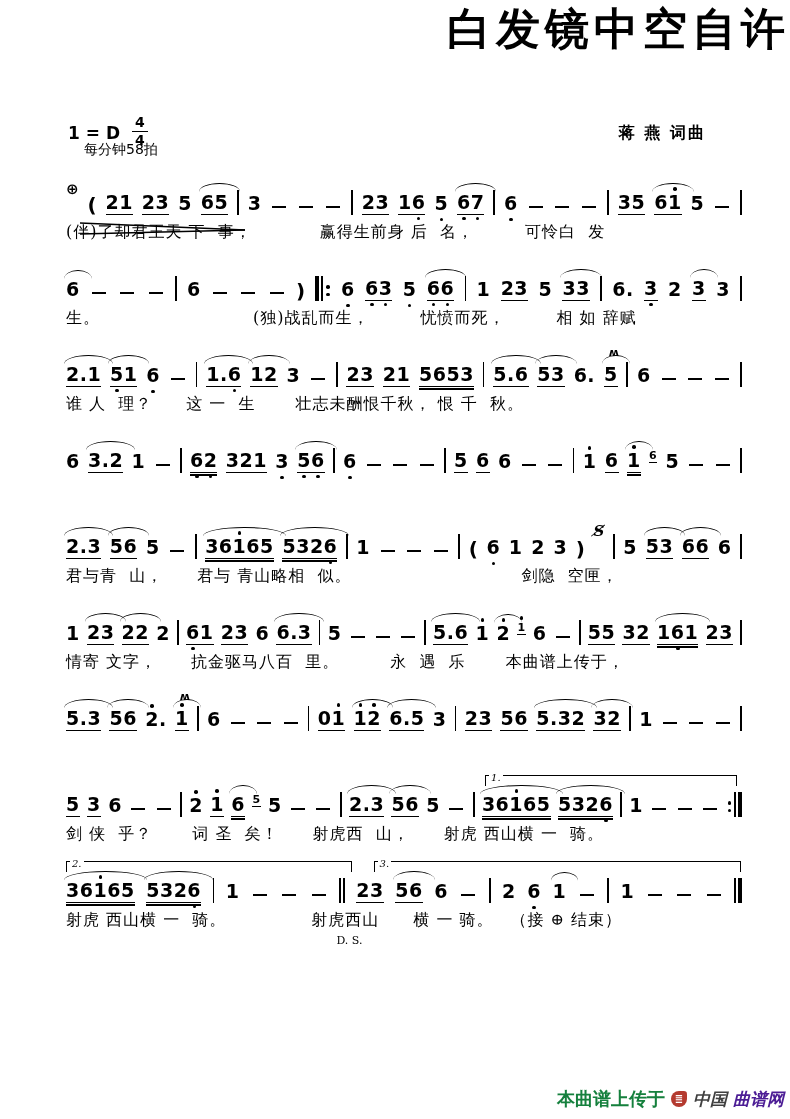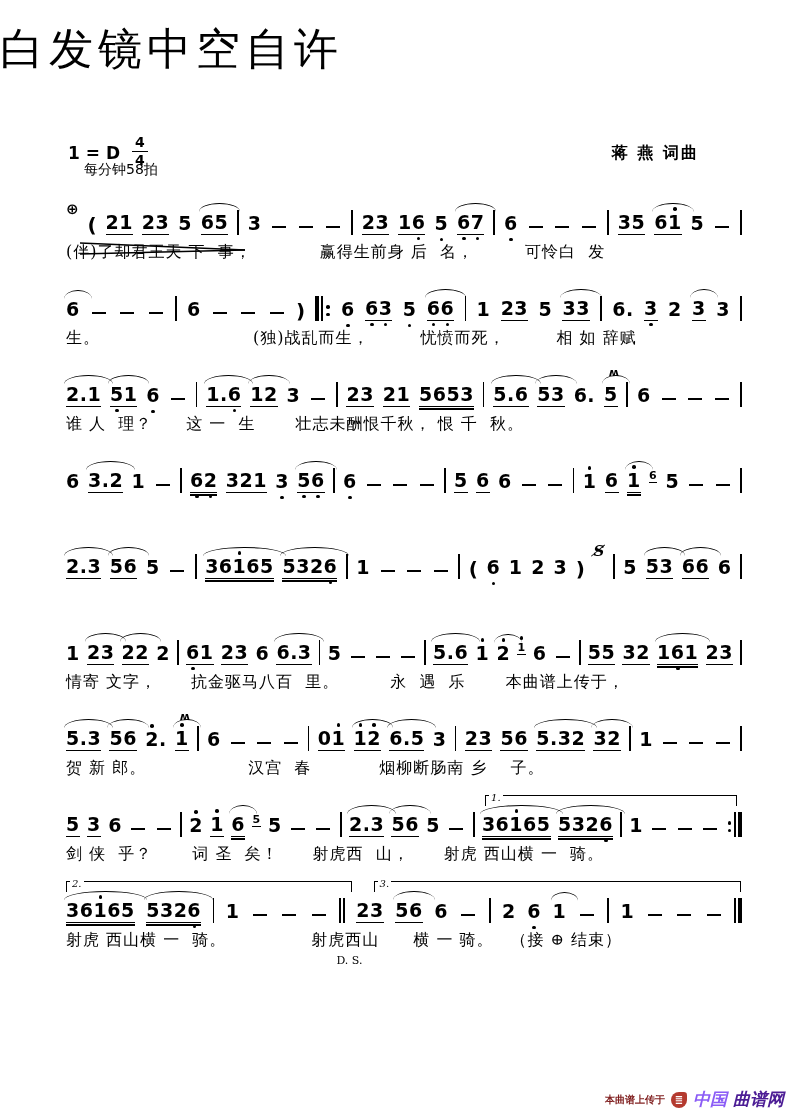--- a/index.html
+++ b/index.html
@@ -1,32 +1,32 @@
 <!DOCTYPE html>
 <html><head>
 <meta charset="utf-8">
 <style>
   html,body{margin:0;padding:0;}
   body{
     width:790px;height:1119px;background:#ffffff;position:relative;
     font-family:"DejaVu Sans",sans-serif;color:#000;overflow:hidden;
   }
   .title{
-    text-align:left;font-family:"DejaVu Serif",serif;font-weight:normal;
-    font-size:44px;letter-spacing:5px;padding-top:20px;
+    text-align:right;font-family:"DejaVu Serif",serif;font-weight:bold;
+    font-size:44px;letter-spacing:5px;
   }
   
   .meta{position:relative;margin:50px 50px 8px 66px;height:58px;}
   .keysig{position:absolute;left:2px;top:6px;font-weight:bold;font-size:17px;}
   .frac{display:inline-block;text-align:center;vertical-align:-6px;margin-left:12px;
         font-size:14px;line-height:1.05;font-weight:bold;}
   .frac .num{display:block;border-bottom:1.6px solid #000;padding:0 3px 1px;}
   .frac .den{display:block;padding-top:1px;}
   .tempo{position:absolute;left:18px;top:32px;font-size:14px;}
-  .credits{position:absolute;right:41px;top:14px;font-weight:bold;font-size:16px;letter-spacing:2px;}
+  .credits{position:absolute;right:34px;top:14px;font-weight:bold;font-size:16px;letter-spacing:2px;}
   
   .systems{margin:4px 48px 0 66px;}
   .system{position:relative;margin-bottom:16px;height:70px;}
   .notes-row{
     position:relative;display:flex;justify-content:space-between;align-items:flex-end;
     height:40px;font-weight:bold;font-size:19px;
   }
   .lyrics-row{white-space:pre;font-size:16px;margin-top:7px;
     font-family:"DejaVu Serif",serif;letter-spacing:1px;}
   .note{position:relative;display:inline-block;line-height:1;}
@@ -52,24 +52,24 @@
   .segno{font-family:"DejaVu Serif",serif;font-style:italic;font-weight:bold;
          font-size:15px;margin-bottom:20px;line-height:1;}
   .volta{position:absolute;top:-2px;height:10px;border-top:1.3px solid #000;
          border-left:1.3px solid #000;border-right:1.3px solid #000;}
   .volta-label{position:absolute;left:3px;top:-3px;font-size:10px;font-style:italic;
          font-family:"DejaVu Serif",serif;background:#fff;padding:0 2px;line-height:1;}
   .ds-label{position:absolute;font-size:11px;font-family:"DejaVu Serif",serif;margin-top:39px;}
   .hairpin{position:absolute;}
   
   .footer{position:absolute;right:6px;bottom:8px;display:flex;align-items:center;gap:6px;}
-  .footer-prefix{font-weight:bold;font-size:10px;color:#7f1d1d;}
+  .footer-prefix{font-weight:bold;font-size:18px;color:#15803d;}
   .logo-mark{width:16px;height:16px;border-radius:50% 20% 50% 50%;background:#b43a2f;
     color:#fff;font-size:10px;line-height:16px;text-align:center;font-weight:bold;}
-  .site-cn{color:#8b5cf6;font-weight:bold;font-style:italic;font-size:17px;
+  .site-cn{color:#404040;font-weight:bold;font-style:italic;font-size:17px;
     font-family:"DejaVu Serif",serif;}
   .site-rest{color:#4c1d95;font-weight:bold;font-style:italic;font-size:17px;
     font-family:"DejaVu Serif",serif;}
 </style>
 </head>
 <body>
 
 <div class="title">白发镜中空自许</div>
 
 <div class="meta">
@@ -288,20 +288,21 @@
           <span class="bar"></span>
         </span>
         <span class="note"><span class="seq"><span class="ch">5</span></span></span>
         <span class="note"><span class="arc"></span><span class="seq u1"><span class="ch">5</span><span class="ch">3</span></span></span>
         <span class="note"><span class="arc"></span><span class="seq u1"><span class="ch">6</span><span class="ch">6</span></span></span>
         <span class="note"><span class="seq"><span class="ch">6</span></span></span>
         <span class="bargroup">
           <span class="bar"></span>
         </span>
       </div>
+      <div class="lyrics-row">君与青  山，　　君与 青山略相  似。　　　　　　　　　　剑隐  空匣，</div>
     </div>
     <div class="system">
       <div class="notes-row">
         <span class="note"><span class="seq"><span class="ch">1</span></span></span>
         <span class="note"><span class="arc"></span><span class="seq u1"><span class="ch">2</span><span class="ch">3</span></span></span>
         <span class="note"><span class="arc"></span><span class="seq u1"><span class="ch">2</span><span class="ch">2</span></span></span>
         <span class="note"><span class="seq"><span class="ch">2</span></span></span>
         <span class="bargroup">
           <span class="bar"></span>
         </span>
@@ -369,21 +370,20 @@
           <span class="bar"></span>
         </span>
         <span class="note"><span class="seq"><span class="ch">1</span></span></span>
         <span class="dash"></span>
         <span class="dash"></span>
         <span class="dash"></span>
         <span class="bargroup">
           <span class="bar"></span>
         </span>
       </div>
-      <div class="lyrics-row">贺 新 郎。　　　　　　汉宫  春　　　　烟柳断肠南 乡　 子。</div>
     </div>
     <div class="system">
       <div class="notes-row">
         <span class="note"><span class="seq u1"><span class="ch">5</span></span></span>
         <span class="note"><span class="seq u1"><span class="ch">3</span></span></span>
         <span class="note"><span class="seq"><span class="ch">6</span></span></span>
         <span class="dash"></span>
         <span class="dash"></span>
         <span class="bargroup">
           <span class="bar"></span>

